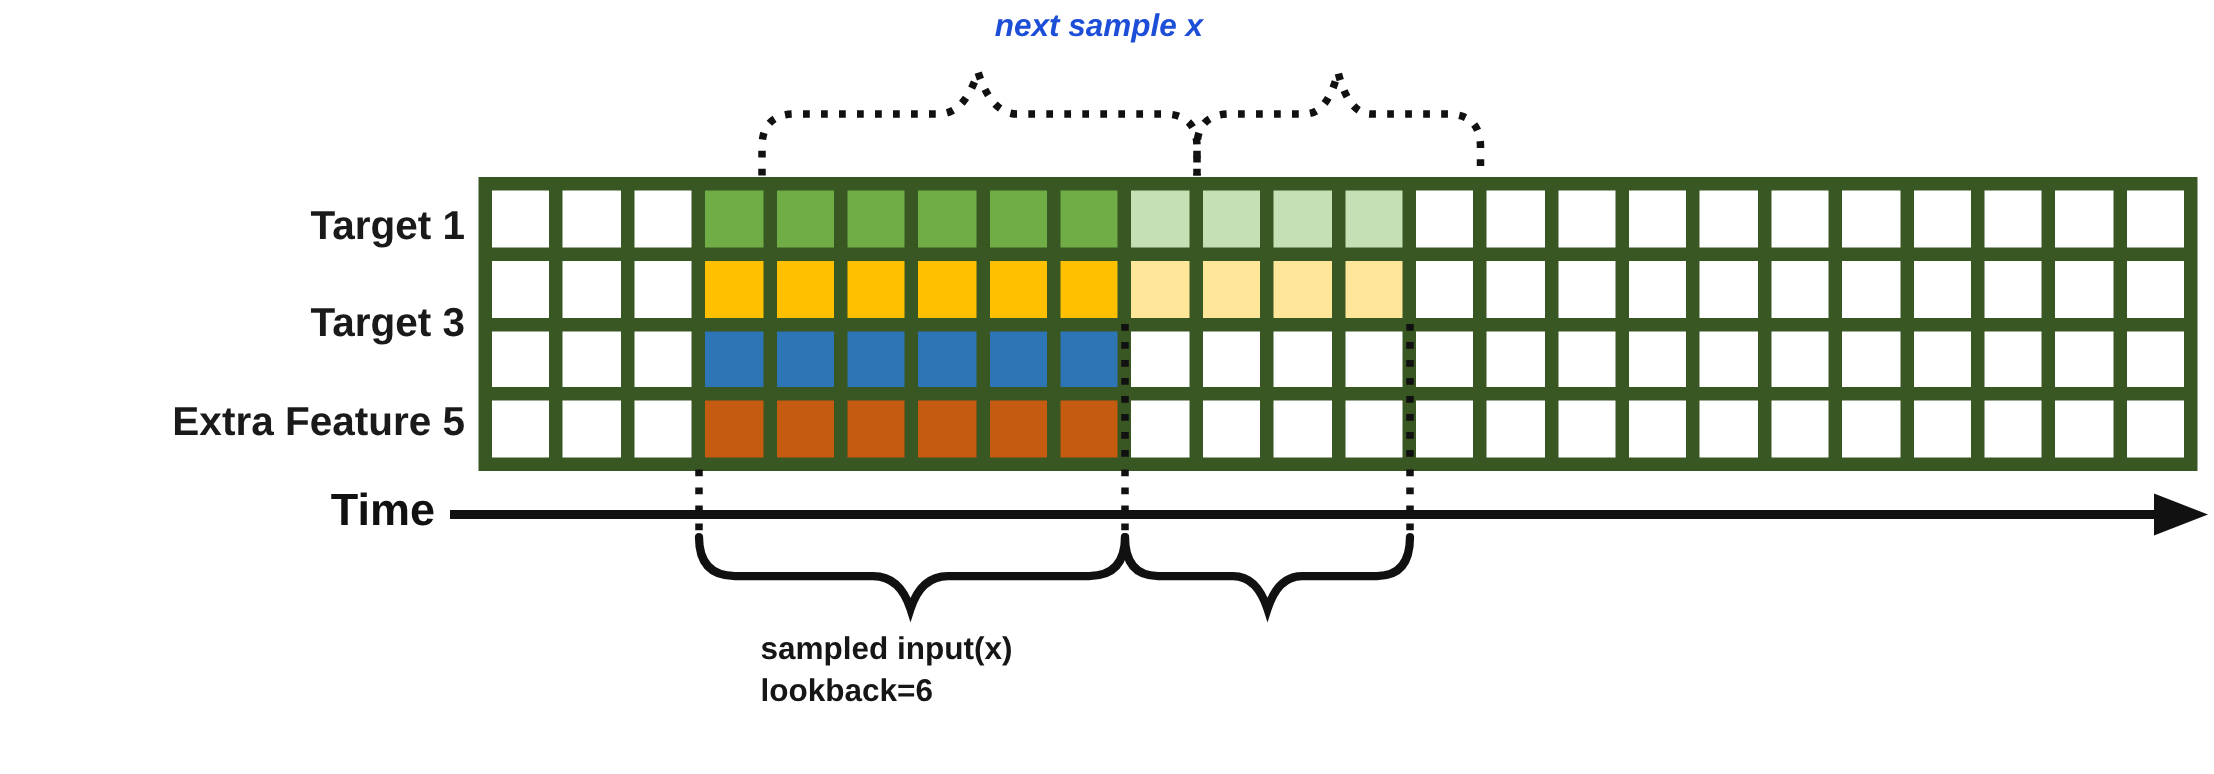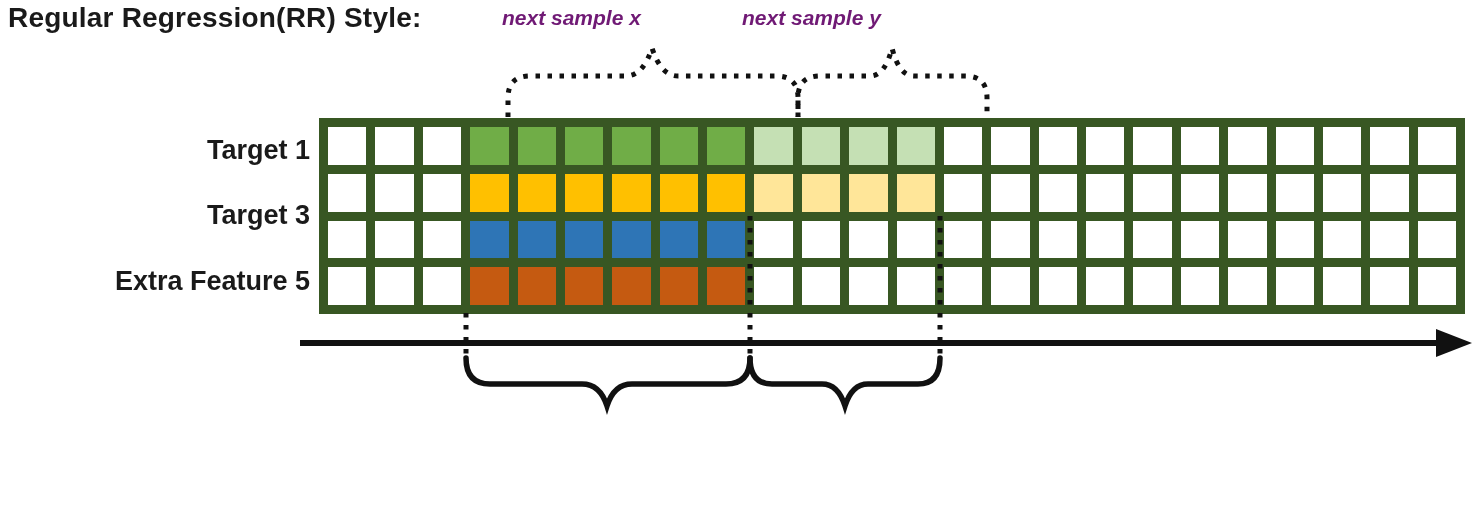--- a/index.html
+++ b/index.html
@@ -6,22 +6,22 @@
   #stage{
     position:relative;width:1476px;height:516px;background:#ffffff;overflow:hidden;
     font-family:"Liberation Sans","DejaVu Sans",sans-serif;color:#111;
   }
   .abs{position:absolute;}
   #title{
     left:8px;top:2px;font-size:28px;font-weight:700;letter-spacing:.2px;color:#1a1a1a;
     white-space:nowrap;
   }
   .brace-label{
-    top:6px;width:300px;text-align:left;font-size:21px;font-weight:700;font-style:italic;
-    color:#701a75;white-space:nowrap;
+    top:6px;width:300px;text-align:right;font-size:21px;font-weight:700;font-style:italic;
+    color:#1d4ed8;white-space:nowrap;
   }
   #next-x-label{left:502px;}
   #next-y-label{left:742px;}
   #row-labels{
     left:0;top:118px;width:310px;height:196px;display:flex;flex-direction:column;
   }
   .row-label{
     flex:1 1 0;display:flex;align-items:center;justify-content:flex-end;
     font-size:27px;font-weight:700;color:#1a1a1a;white-space:nowrap;
   }
@@ -43,24 +43,22 @@
   #overlay{left:0;top:0;pointer-events:none;}
   .dotted{fill:none;stroke:#111;stroke-width:5;stroke-dasharray:4.5 7.5;stroke-linecap:butt;}
   .solidbrace{fill:none;stroke:#111;stroke-width:5.5;stroke-linecap:round;}
   .timeline{stroke:#111;stroke-width:6;}
 </style>
 </head>
 <body>
 
 <div id="stage">
 
-  <div id="title" class="abs">Regular Regression(RR) Style:</div>
 
   <div id="next-x-label" class="abs brace-label">next sample x</div>
-  <div id="next-y-label" class="abs brace-label">next sample y</div>
 
   <div id="row-labels" class="abs">
       <div class="row-label">Target 1</div>
       <div class="row-label">Target 3</div>
       <div class="row-label">Extra Feature 5</div>
     </div>
 
   <div id="grid" class="abs" style="background: rgb(56, 87, 35); grid-template-columns: repeat(24, 1fr);">
       <div class="cell" style="background: rgb(255, 255, 255);"></div>
       <div class="cell" style="background: rgb(255, 255, 255);"></div>
@@ -153,22 +151,25 @@
       <div class="cell" style="background: rgb(255, 255, 255);"></div>
       <div class="cell" style="background: rgb(255, 255, 255);"></div>
       <div class="cell" style="background: rgb(255, 255, 255);"></div>
       <div class="cell" style="background: rgb(255, 255, 255);"></div>
       <div class="cell" style="background: rgb(255, 255, 255);"></div>
       <div class="cell" style="background: rgb(255, 255, 255);"></div>
       <div class="cell" style="background: rgb(255, 255, 255);"></div>
       <div class="cell" style="background: rgb(255, 255, 255);"></div>
     </div>
 
+  <div id="time-label" class="abs">Time</div>
 
   <div id="input-note" class="abs note-block">
+    <div>sampled input(x)</div>
+    <div>lookback=6</div>
   </div>
 
 
   <svg id="overlay" class="abs" width="1476" height="516" viewBox="0 0 1476 516">
 
     <path class="dotted" d="M 508 117 L 508 98 Q 508 76 530 76 L 626 76 Q 643 76 652 48 Q 661 76 678 76 L 776 76 Q 798 76 798 98 L 798 117"></path>
 
     <path class="dotted" d="M 798 117 L 798 98 Q 798 76 820 76 L 870 76 Q 885 76 892 48 Q 899 76 914 76 L 965 76 Q 987 76 987 98 L 987 117"></path>
 
     <path class="dotted" d="M 750 216 L 750 311"></path>

